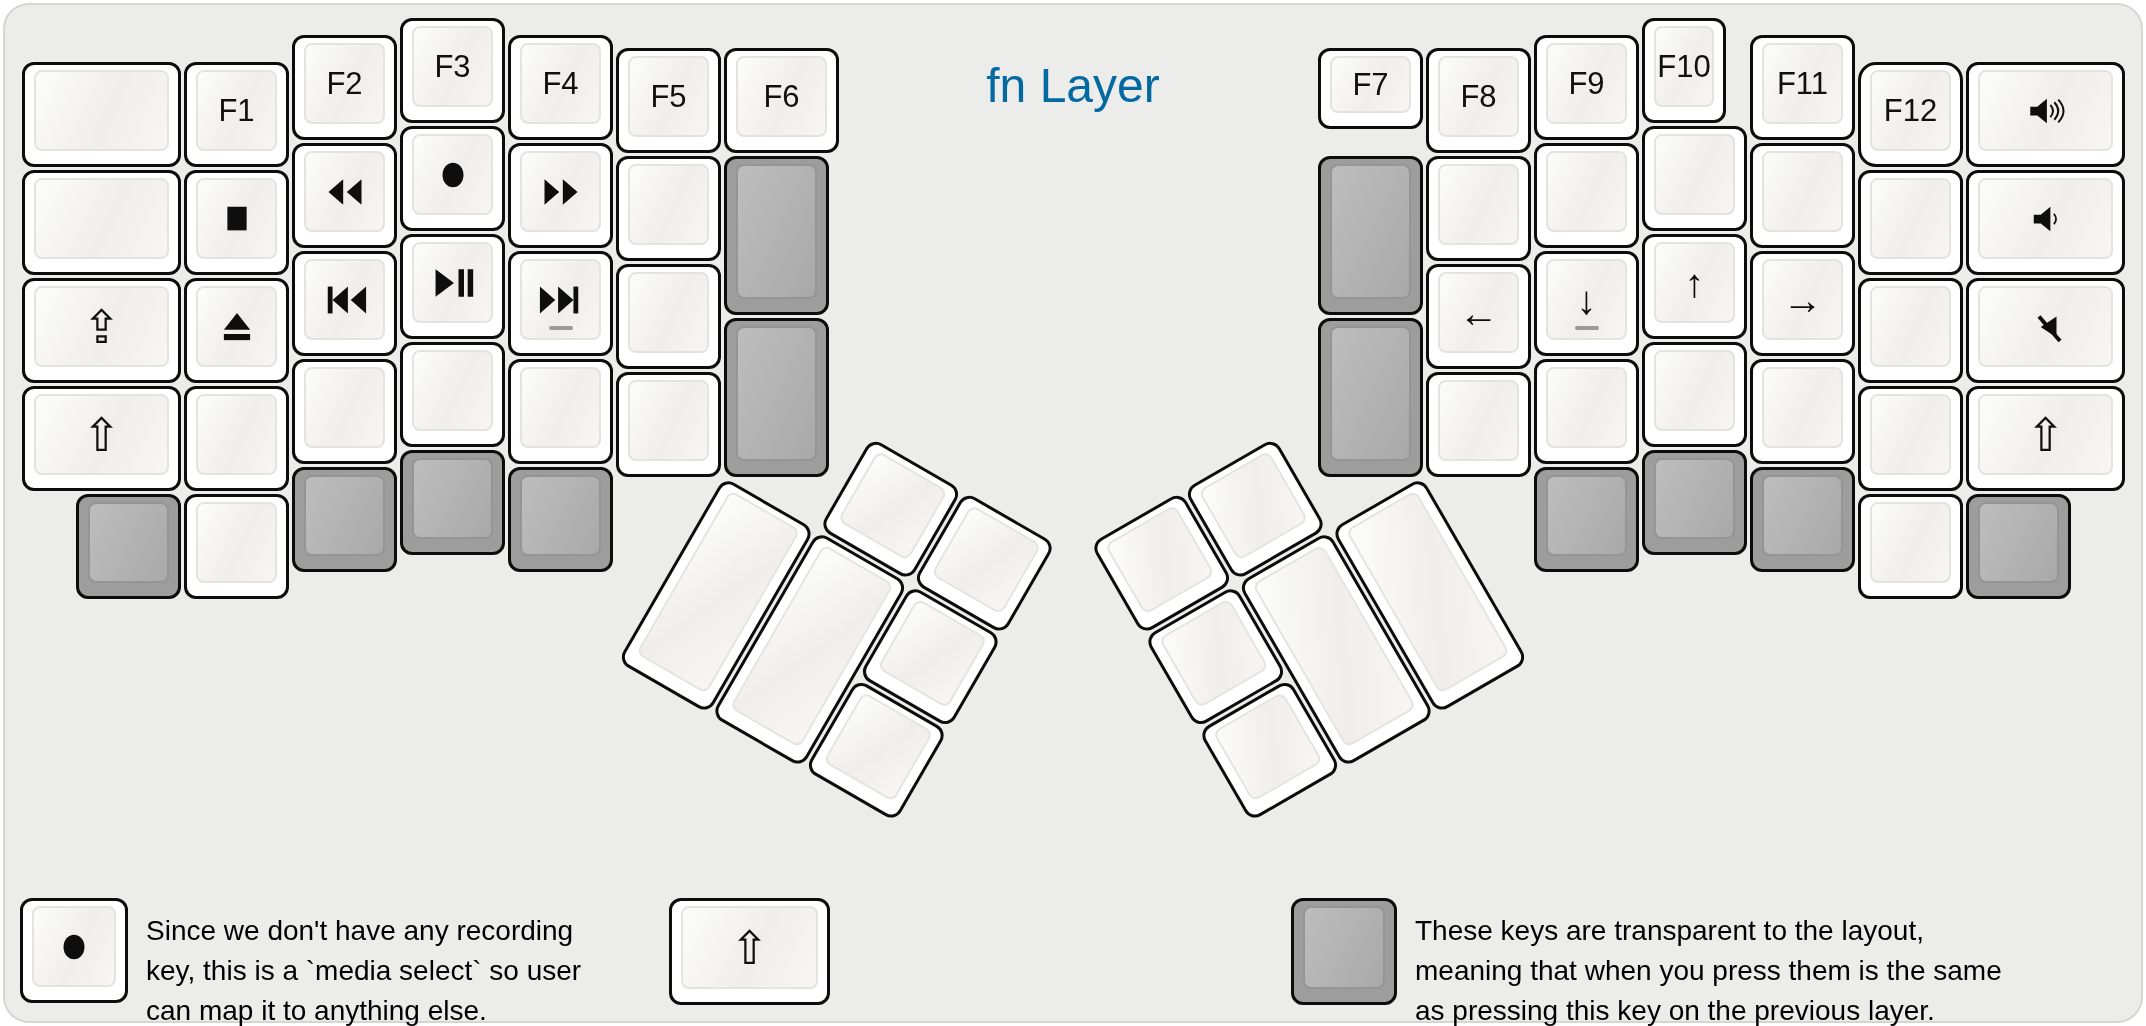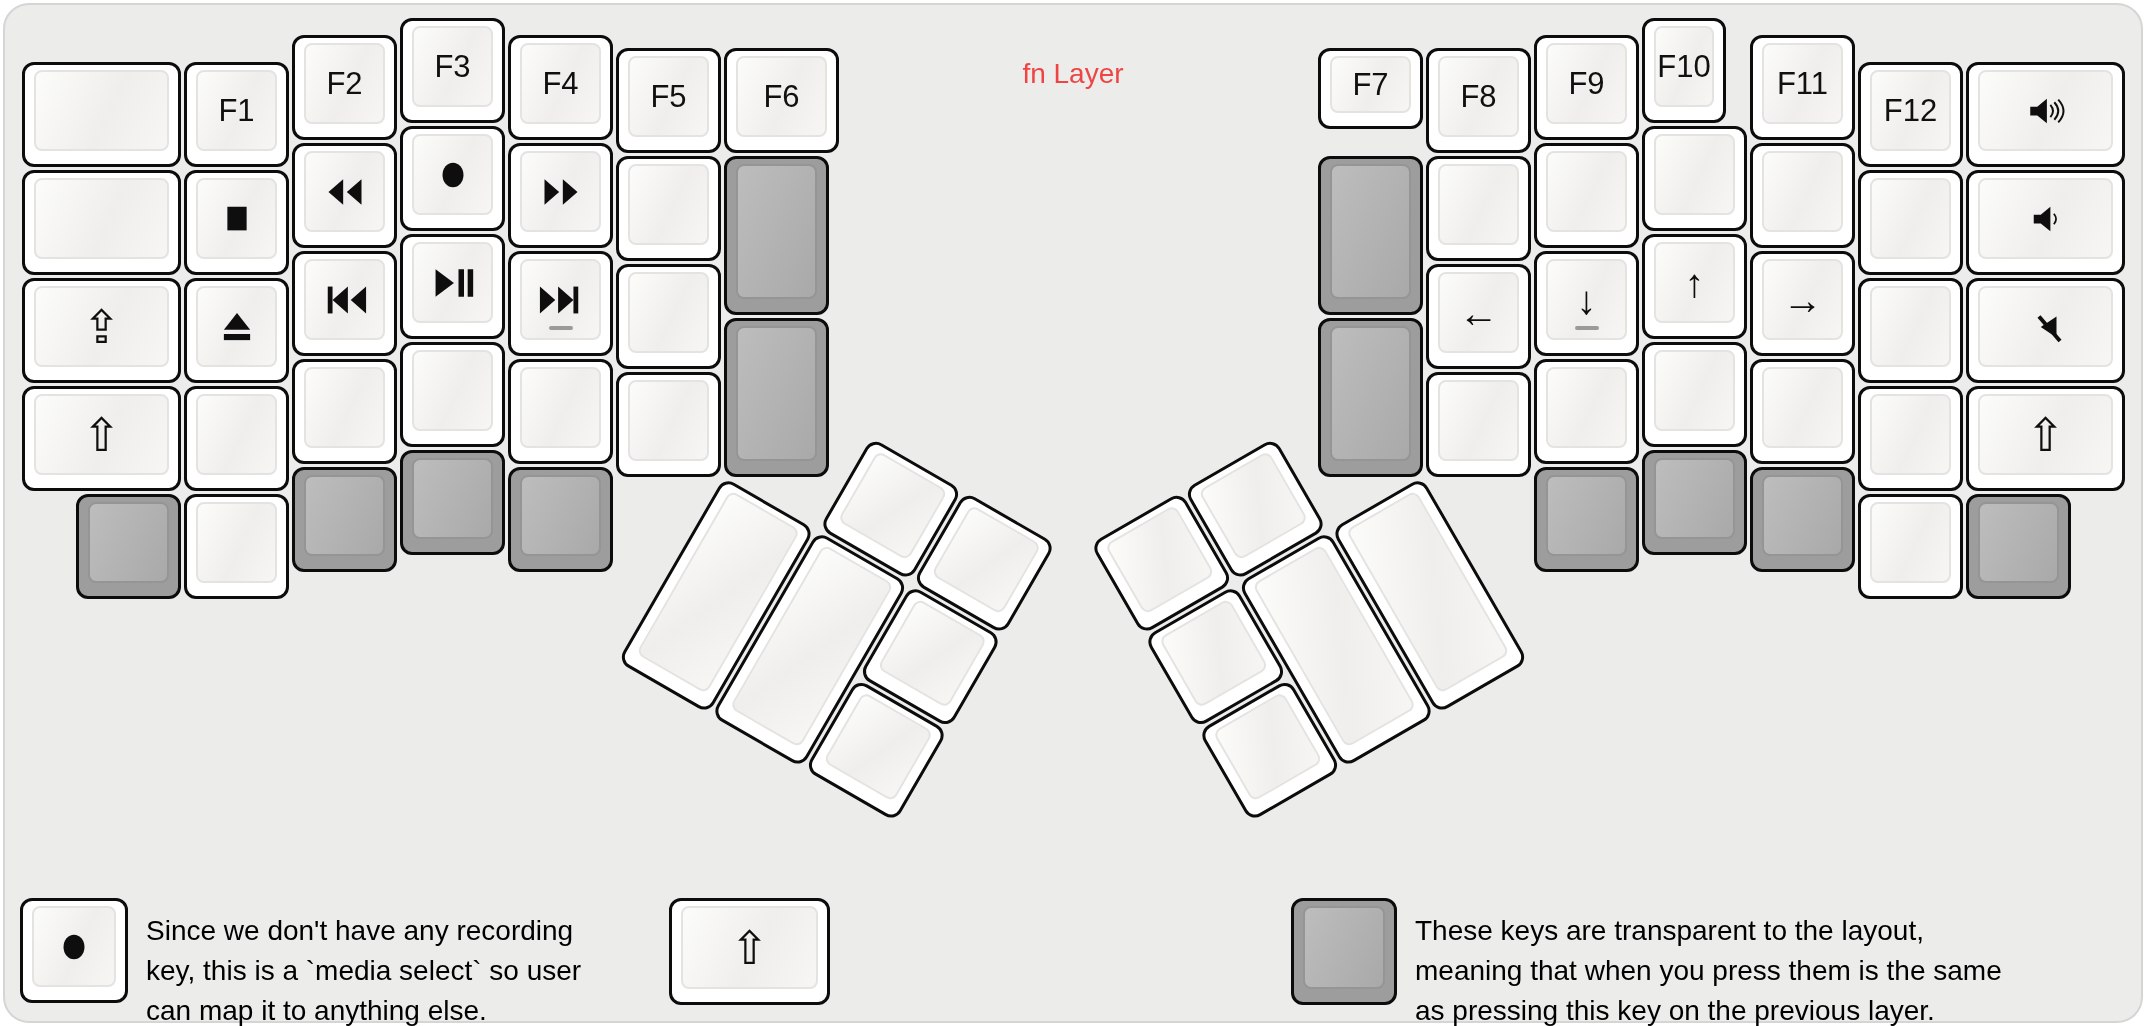--- a/index.html
+++ b/index.html
@@ -6,21 +6,21 @@
   #stage{
     position:relative;width:2146px;height:1026px;overflow:hidden;
     font-family:"Liberation Sans",sans-serif;background:#ffffff;
   }
   #panel{
     position:absolute;left:3px;top:3px;right:3px;bottom:3px;
     background:#ececeb;border:2px solid #d5d5d3;border-radius:26px;
   }
   #title{
     position:absolute;top:58px;left:50%;transform:translateX(-50%);
-    font-size:28px;color:#ef4444;white-space:nowrap;margin:0;font-weight:400;
+    font-size:48px;color:#0369a1;white-space:nowrap;margin:0;font-weight:400;
   }
   .key{
     position:absolute;background:#ffffff;border:3px solid #0c0c0c;border-radius:12px;
     box-sizing:border-box;
   }
   .key-top{
     position:absolute;left:9px;right:9px;top:5px;bottom:13px;border-radius:8px;
     border:2px solid #e4e3e0;
     background:linear-gradient(115deg,#fcfcfb 0%,#efeeec 55%,#f7f6f4 100%);
     display:flex;align-items:center;justify-content:center;
@@ -304,21 +304,21 @@
         <div class="key-top">
           <span class="key-glyph glyph-arrow-right">→</span>
         </div>
       </div>
       <div class="key white" style="left: 1750px; top: 359px; width: 105px; height: 105px;">
         <div class="key-top"></div>
       </div>
       <div class="key grey" style="left: 1750px; top: 467px; width: 105px; height: 105px;">
         <div class="key-top"></div>
       </div>
-      <div class="key white" style="left: 1858px; top: 62px; width: 105px; height: 105px;">
+      <div class="key white" style="left: 1858px; top: 62px; width: 105px; height: 105px; border-radius: 18px;">
         <div class="key-top">
           <span class="key-label">F12</span>
         </div>
       </div>
       <div class="key white" style="left: 1858px; top: 170px; width: 105px; height: 105px;">
         <div class="key-top"></div>
       </div>
       <div class="key white" style="left: 1858px; top: 278px; width: 105px; height: 105px;">
         <div class="key-top"></div>
       </div>

